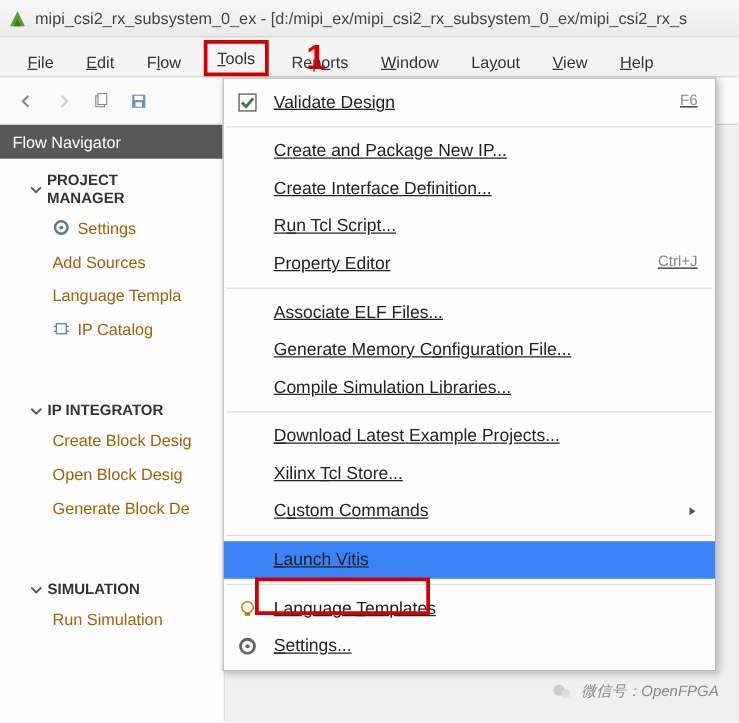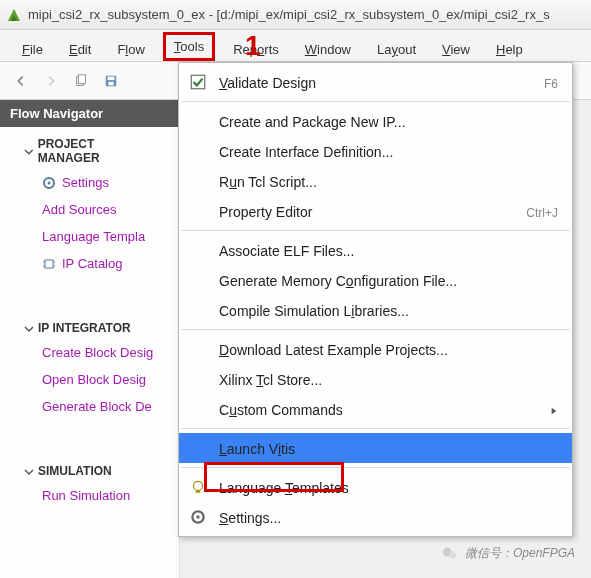--- a/index.html
+++ b/index.html
@@ -79,42 +79,41 @@
     width: 180px;
     background: #fdfdfd;
     border-right: 1px solid #ddd;
     position: relative;
   }
   .flow-nav-header {
     background: #585858;
     color: #fff;
     padding: 6px 10px;
     font-size: 13px;
-    font-weight: 700;
+    font-weight: 400;
   }
   .nav-section {
     padding: 6px 16px;
   }
   .nav-section-header {
     display: flex;
     align-items: center;
     padding: 4px 8px;
     font-weight: bold;
     font-size: 12px;
     color: #333;
     gap: 4px;
   }
   .chev { width: 10px; height: 10px; display: inline-block; }
   .nav-item {
     display: flex;
-    align-items: center;
     gap: 6px;
     padding: 6px 8px 6px 26px;
     font-size: 13px;
-    color: #a21caf;
+    color: #a16207;
     cursor: default;
     white-space: nowrap;
     overflow: hidden;
   }
   .nav-item .nav-icon { width: 14px; height: 14px; flex-shrink: 0; }
   .content-area {
     flex: 1;
     position: relative;
     background: #f0f0f0;
   }
@@ -124,27 +123,28 @@
     left: 178px;
     width: 395px;
     background: #fefefe;
     border: 1px solid #b8b8b8;
     box-shadow: 2px 2px 6px rgba(0,0,0,0.25);
     padding: 4px 0;
     z-index: 100;
   }
   .dd-item {
     display: flex;
-    align-items: flex-end;
+    align-items: flex-start;
     padding: 6px 14px 6px 40px;
     font-size: 14px;
     color: #222;
     cursor: default;
     position: relative;
     height: 30px;
+    text-decoration: underline;
   }
   .dd-item.hover {
     background: #3b82f6;
   }
   .dd-item .dd-icon {
     position: absolute;
     left: 10px;
     width: 18px; height: 18px;
     display: flex; align-items: center; justify-content: center;
   }

